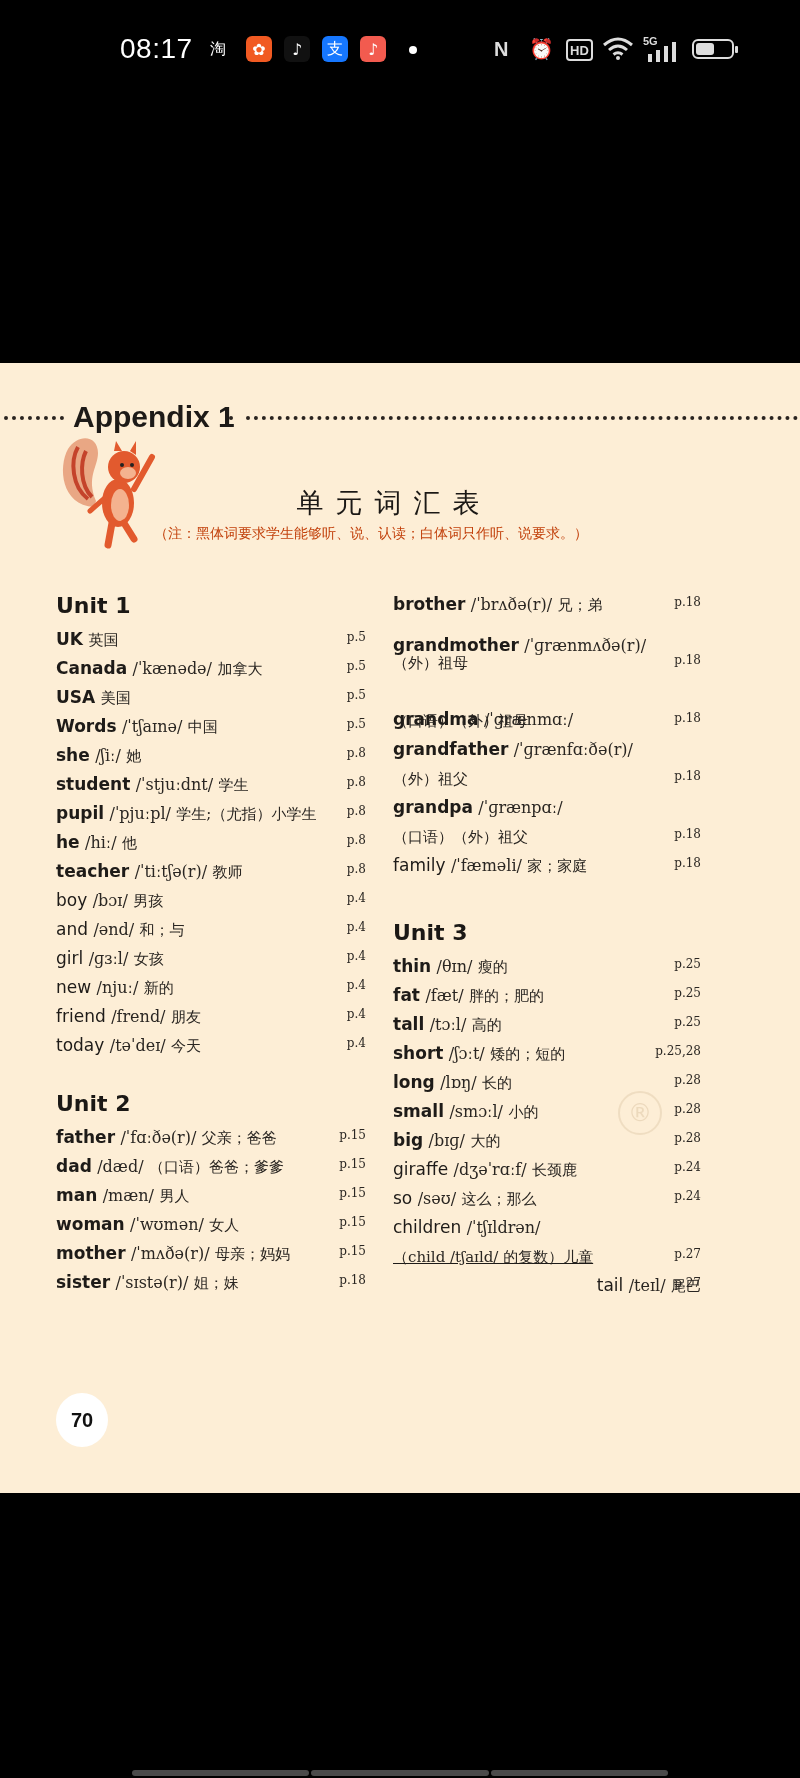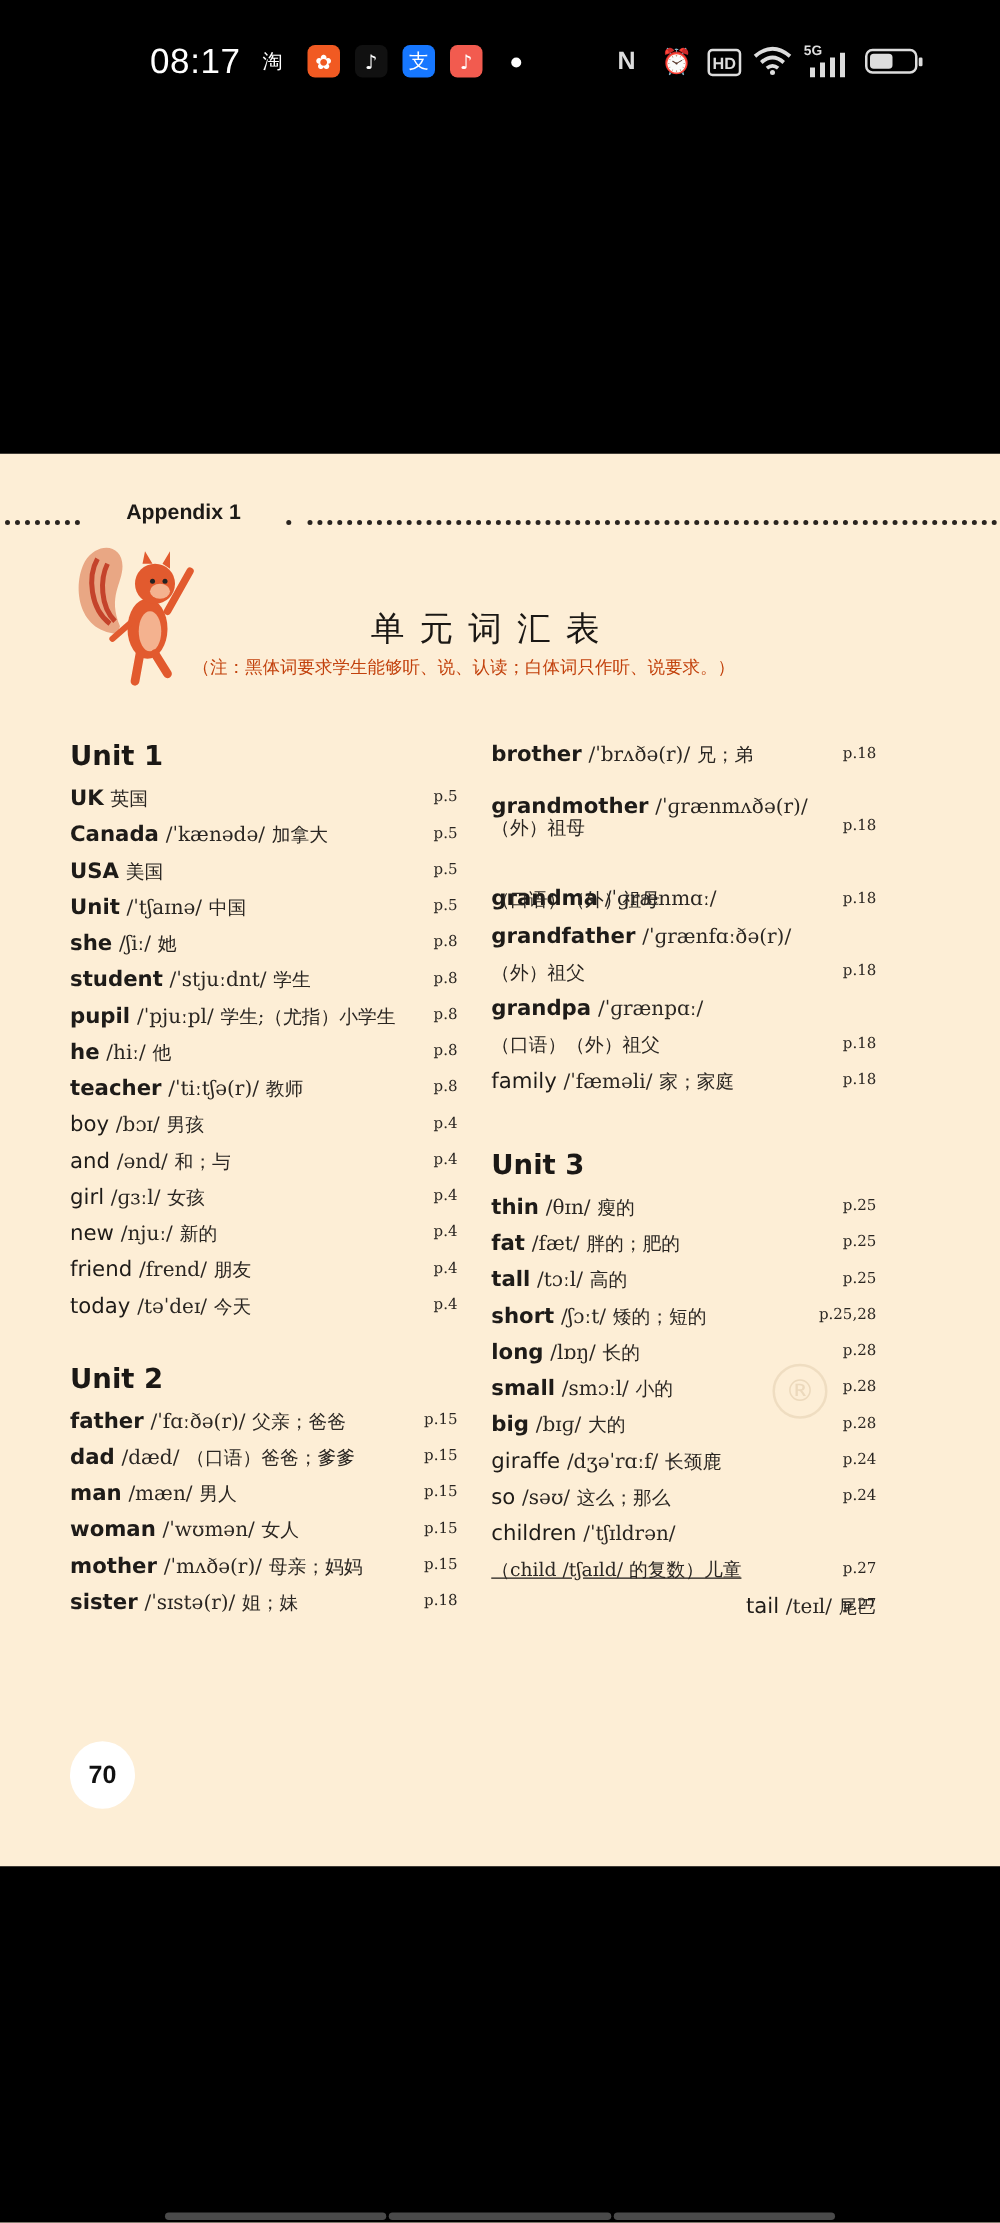--- a/index.html
+++ b/index.html
@@ -10,21 +10,21 @@
   .sb-icon{position:absolute;top:36px;width:26px;height:26px;border-radius:6px;display:flex;align-items:center;justify-content:center;font-size:16px;color:#fff;font-family:"DejaVu Sans",sans-serif;}
   .dot{position:absolute;left:409px;top:46px;width:8px;height:8px;border-radius:50%;background:#fff;}
   .right-icon{position:absolute;top:37px;height:24px;color:#ddd;font-family:"Liberation Sans",sans-serif;font-weight:bold;font-size:16px;display:flex;align-items:center;}
   .battery{position:absolute;left:692px;top:39px;width:42px;height:20px;border:2px solid #ddd;border-radius:6px;box-sizing:border-box;}
   .battery .fill{position:absolute;left:2px;top:2px;width:18px;height:12px;background:#ddd;border-radius:3px;}
   .battery .nub{position:absolute;right:-6px;top:5px;width:3px;height:7px;background:#ddd;border-radius:1px;}
   
   .page{position:absolute;left:0;top:363px;width:800px;height:1130px;background:#fdeed6;overflow:hidden;}
   .appendix-row{position:absolute;left:0;top:37px;width:800px;height:30px;}
   .dots-left{position:absolute;left:4px;top:16px;width:60px;border-top:4px dotted #2a2420;}
-  .appendix-label{position:absolute;left:73px;top:0;font-family:"Liberation Sans",sans-serif;font-weight:bold;font-size:17px;color:#1d1a17;margin-left:28px;}
+  .appendix-label{position:absolute;left:73px;top:0;font-family:"Liberation Sans",sans-serif;font-weight:bold;font-size:30px;color:#1d1a17;}
   .dot-sep{position:absolute;left:229px;top:16px;width:4px;height:4px;border-radius:50%;background:#2a2420;}
   .dots-right{position:absolute;left:246px;top:16px;width:560px;border-top:4px dotted #2a2420;}
   .squirrel{position:absolute;left:56px;top:64px;width:120px;height:124px;}
   .title-en{position:absolute;left:0;top:80px;width:788px;text-align:center;font-family:"DejaVu Sans",sans-serif;font-size:30px;color:#1b1815;padding-left:0;}
   .title-cn{position:absolute;left:0;top:122px;width:788px;text-align:center;font-family:"DejaVu Serif",serif;font-size:27px;letter-spacing:12px;color:#1b1815;}
   .note{position:absolute;left:154px;top:162px;font-family:"DejaVu Serif",serif;font-size:14px;color:#c2410c;}
   .col{position:absolute;top:0;}
   .col-left{left:56px;width:310px;}
   .col-right{left:393px;width:308px;}
   .unit-title{position:absolute;left:0;font-family:"DejaVu Sans",sans-serif;font-weight:bold;font-size:22px;color:#1b1815;}
@@ -105,21 +105,21 @@
   <div class="note">（注：黑体词要求学生能够听、说、认读；白体词只作听、说要求。）</div>
 
   <div class="watermark">®</div>
 
   <div class="col col-left">
     <div class="unit-title" style="top:230px;">Unit 1</div>
 
     <div class="entry" style="top:266px;"><span class="word bold">UK</span> <span class="phon"></span> <span class="cn">英国</span><span class="pg">p.5</span></div>
     <div class="entry" style="top:295px;"><span class="word bold">Canada</span> <span class="phon">/ˈkænədə/</span> <span class="cn">加拿大</span><span class="pg">p.5</span></div>
     <div class="entry" style="top:324px;"><span class="word bold">USA</span> <span class="phon"></span> <span class="cn">美国</span><span class="pg">p.5</span></div>
-    <div class="entry" style="top:353px;"><span class="word bold">Unit</span> <span class="phon">/ˈtʃaɪnə/</span> <span class="cn">中国</span><span class="pg">p.5</span></div>
+    <div class="entry" style="top:353px;"><span class="word bold">Words</span> <span class="phon">/ˈtʃaɪnə/</span> <span class="cn">中国</span><span class="pg">p.5</span></div>
     <div class="entry" style="top:382px;"><span class="word bold">she</span> <span class="phon">/ʃiː/</span> <span class="cn">她</span><span class="pg">p.8</span></div>
     <div class="entry" style="top:411px;"><span class="word bold">student</span> <span class="phon">/ˈstjuːdnt/</span> <span class="cn">学生</span><span class="pg">p.8</span></div>
     <div class="entry" style="top:440px;"><span class="word bold">pupil</span> <span class="phon">/ˈpjuːpl/</span> <span class="cn">学生;（尤指）小学生</span><span class="pg">p.8</span></div>
     <div class="entry" style="top:469px;"><span class="word bold">he</span> <span class="phon">/hiː/</span> <span class="cn">他</span><span class="pg">p.8</span></div>
     <div class="entry" style="top:498px;"><span class="word bold">teacher</span> <span class="phon">/ˈtiːtʃə(r)/</span> <span class="cn">教师</span><span class="pg">p.8</span></div>
     <div class="entry" style="top:527px;"><span class="word">boy</span> <span class="phon">/bɔɪ/</span> <span class="cn">男孩</span><span class="pg">p.4</span></div>
     <div class="entry" style="top:556px;"><span class="word">and</span> <span class="phon">/ənd/</span> <span class="cn">和；与</span><span class="pg">p.4</span></div>
     <div class="entry" style="top:585px;"><span class="word">girl</span> <span class="phon">/ɡɜːl/</span> <span class="cn">女孩</span><span class="pg">p.4</span></div>
     <div class="entry" style="top:614px;"><span class="word">new</span> <span class="phon">/njuː/</span> <span class="cn">新的</span><span class="pg">p.4</span></div>
     <div class="entry" style="top:643px;"><span class="word">friend</span> <span class="phon">/frend/</span> <span class="cn">朋友</span><span class="pg">p.4</span></div>

